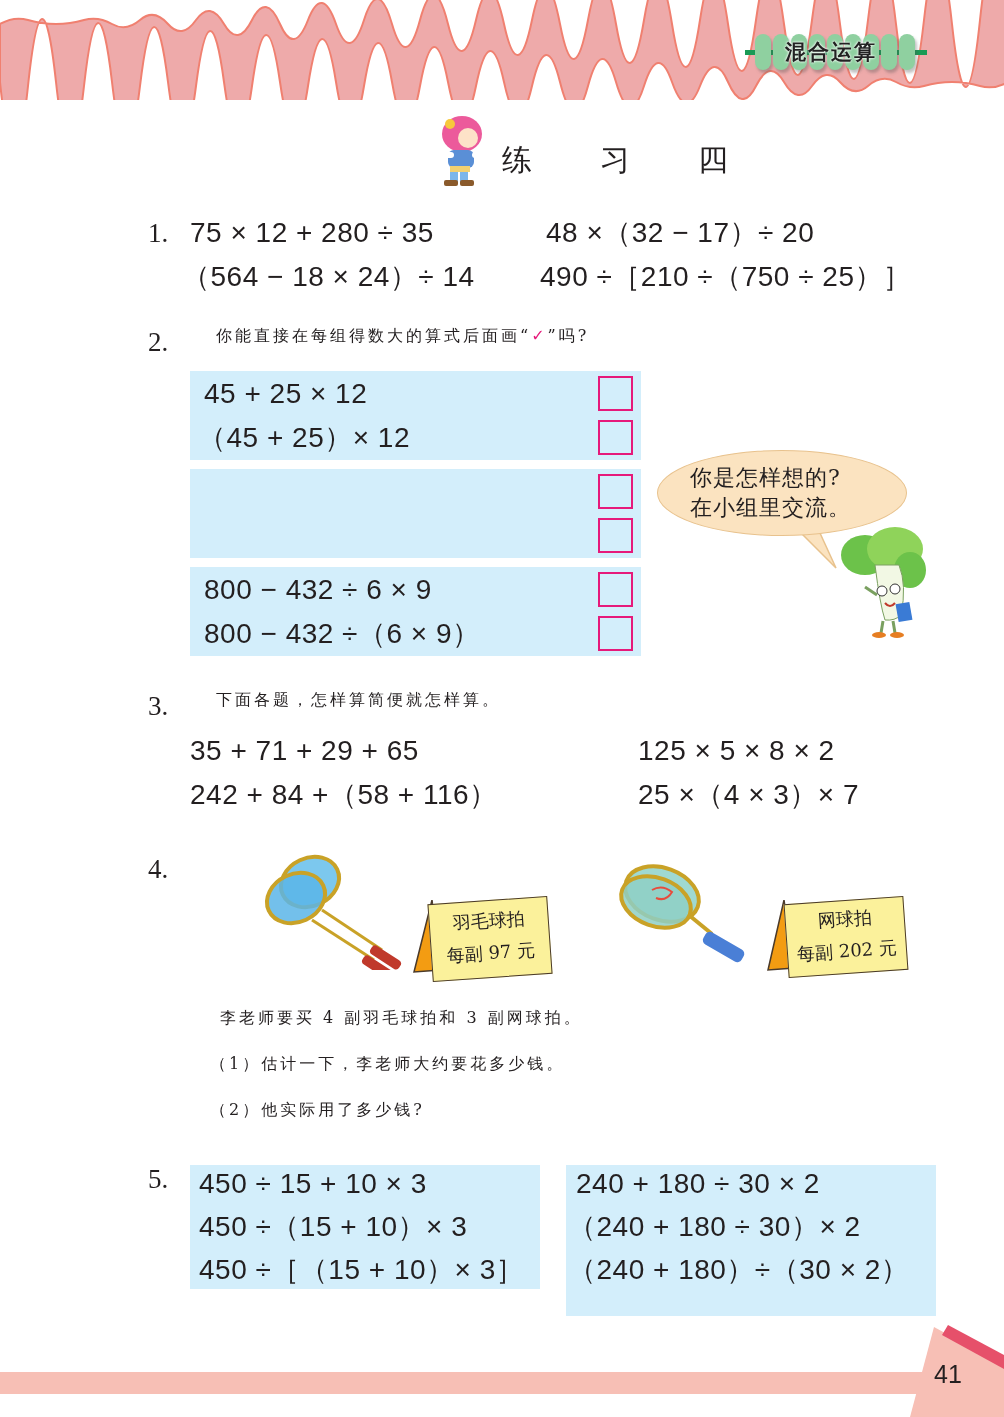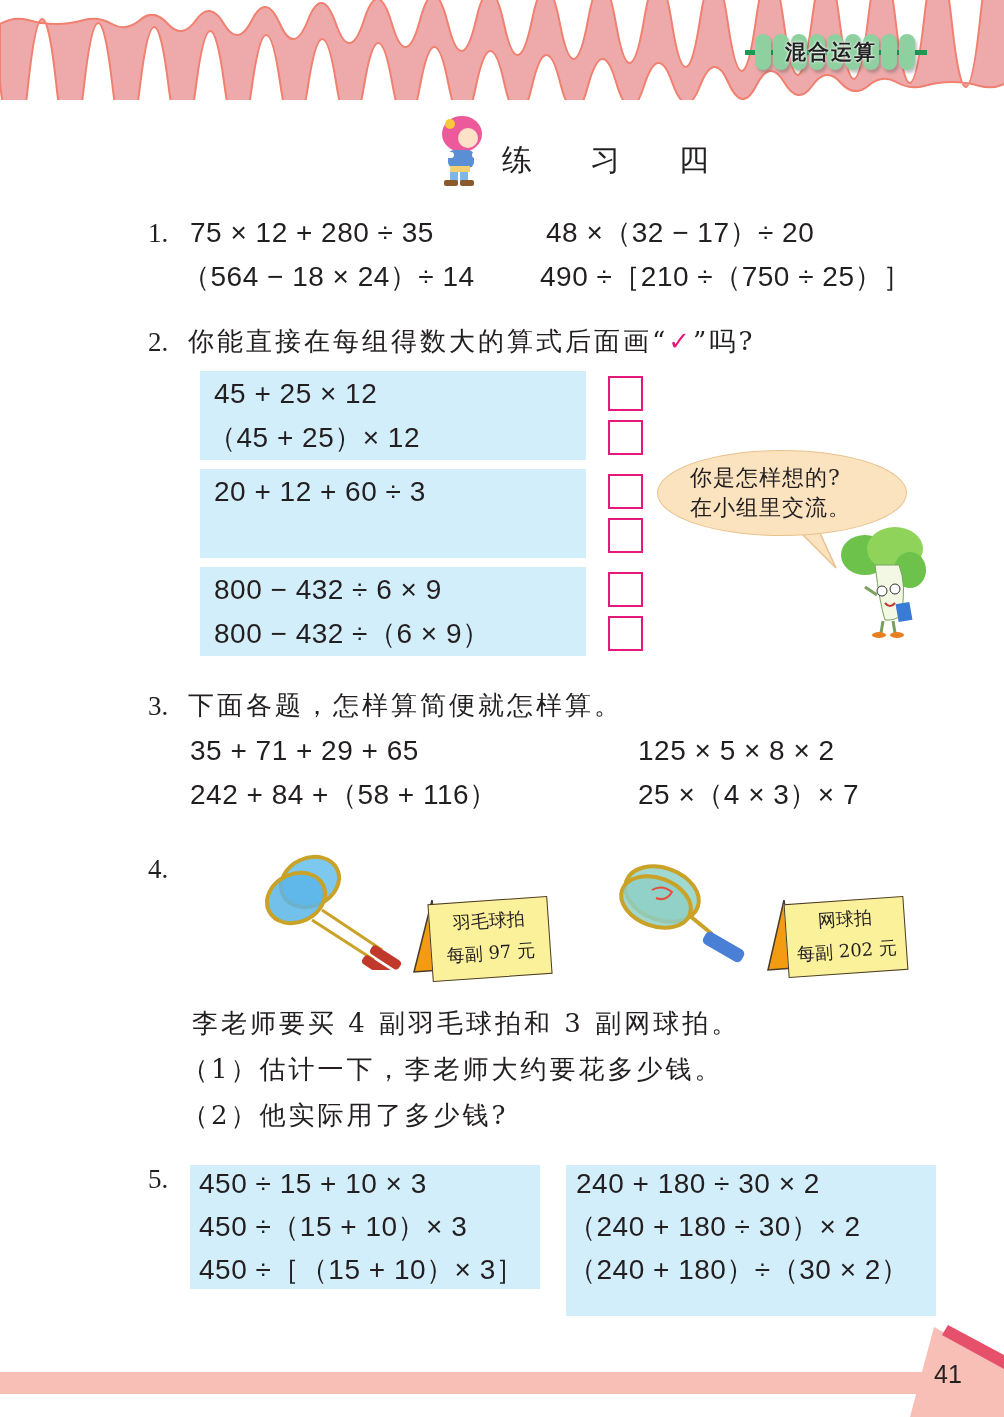--- a/index.html
+++ b/index.html
@@ -1,36 +1,36 @@
 <!DOCTYPE html>
 <html><head>
 <meta charset="utf-8">
 <style>
   html, body { margin:0; padding:0; }
   body { width:1004px; height:1417px; position:relative; background:#ffffff; overflow:hidden;
          font-family:"Liberation Sans", sans-serif; color:#231f20; }
   .abs { position:absolute; }
   .math { font-family:"Liberation Sans","DejaVu Sans", sans-serif; font-size:28px; letter-spacing:0.5px; white-space:pre; line-height:1; }
-  .cjk { font-family:"DejaVu Serif","Liberation Serif", serif; font-size:26px; letter-spacing:3px; white-space:pre; line-height:1; }
+  .cjk { font-family:"DejaVu Serif","Liberation Serif", serif; font-size:16px; letter-spacing:3px; white-space:pre; line-height:1;margin-left:28px; }
   .num { font-family:"Liberation Serif", serif; font-size:27px; line-height:1; }
 
   
   #header-band { left:0; top:0; width:1004px; height:100px; }
   #chapter-tag { left:745px; top:34px; width:182px; height:36px; }
   .bead { position:absolute; top:0; width:16px; height:36px; border-radius:8px; background:#8fd0a0;
           box-shadow:2px 3px 3px rgba(80,80,80,0.35); }
   .bead-rod { position:absolute; left:0; top:16px; width:182px; height:5px; background:#1a9a55; }
   #chapter-title { position:absolute; left:40px; top:4px; font-family:"DejaVu Serif", serif; font-size:21px; font-weight:bold; color:#222;
                    letter-spacing:2px; text-shadow:0 0 3px #fff, 0 0 2px #fff;text-align:right; }
 
   
-  #lesson-title { left:502px; top:140px; font-family:Liberation Sans, sans-serif; font-size:30px; letter-spacing:25px; }
+  #lesson-title { left:502px; top:140px; font-family:Liberation Mono, monospace; font-size:30px; letter-spacing:25px; }
 
   
-  .group-box { position:absolute; left:200px; width:386px; background:#d3eefb; }
+  .group-box { position:absolute; left:190px; width:451px; background:#d3eefb; }
   .cbox { position:absolute; left:408px; width:31px; height:31px; border:2.5px solid #e6197a; background:transparent; box-sizing:content-box; }
   .blue-panel { position:absolute; background:#d3eefb; }
 
   .bubble { left:657px; top:450px; width:248px; height:84px; border-radius:50%; background:#fbe3c0;
             border:1.5px solid #e8c28d; }
   .bubble-text { left:690px; top:463px; font-family:"DejaVu Serif", serif; font-size:22px; line-height:30px; letter-spacing:1px; white-space:pre; }
 
   .sign { position:absolute; background:#fbf19b; border:1.5px solid #4a3a2a; }
   .sign-text { position:absolute; font-family:"DejaVu Serif", serif; font-size:18px; line-height:32px; white-space:pre; text-align:center; }
 
@@ -83,21 +83,20 @@
 <div class="abs num" style="left:148px;top:329px">2.</div>
 <div class="abs cjk" style="left:188px;top:328px"><span>你能直接在每组得数大的算式后面画“</span><span style="color:#e6197a;font-family:'DejaVu Sans',sans-serif;">✓</span><span>”吗?</span></div>
 
 <div class="group-box" style="top:371px;height:89px">
   <div class="abs math" style="left:14px;top:9px">45 + 25 × 12</div>
   <div class="abs math" style="left:8px;top:53px">（45 + 25）× 12</div>
   <div class="cbox" style="top:5px"></div>
   <div class="cbox" style="top:49px"></div>
 </div>
 <div class="group-box" style="top:469px;height:89px">
-  <div class="abs math" style="left:14px;top:9px">20 + 12 + 60 ÷ 3</div>
   <div class="cbox" style="top:5px"></div>
   <div class="cbox" style="top:49px"></div>
 </div>
 <div class="group-box" style="top:567px;height:89px">
   <div class="abs math" style="left:14px;top:9px">800 − 432 ÷ 6 × 9</div>
   <div class="abs math" style="left:14px;top:53px">800 − 432 ÷（6 × 9）</div>
   <div class="cbox" style="top:5px"></div>
   <div class="cbox" style="top:49px"></div>
 </div>
 

